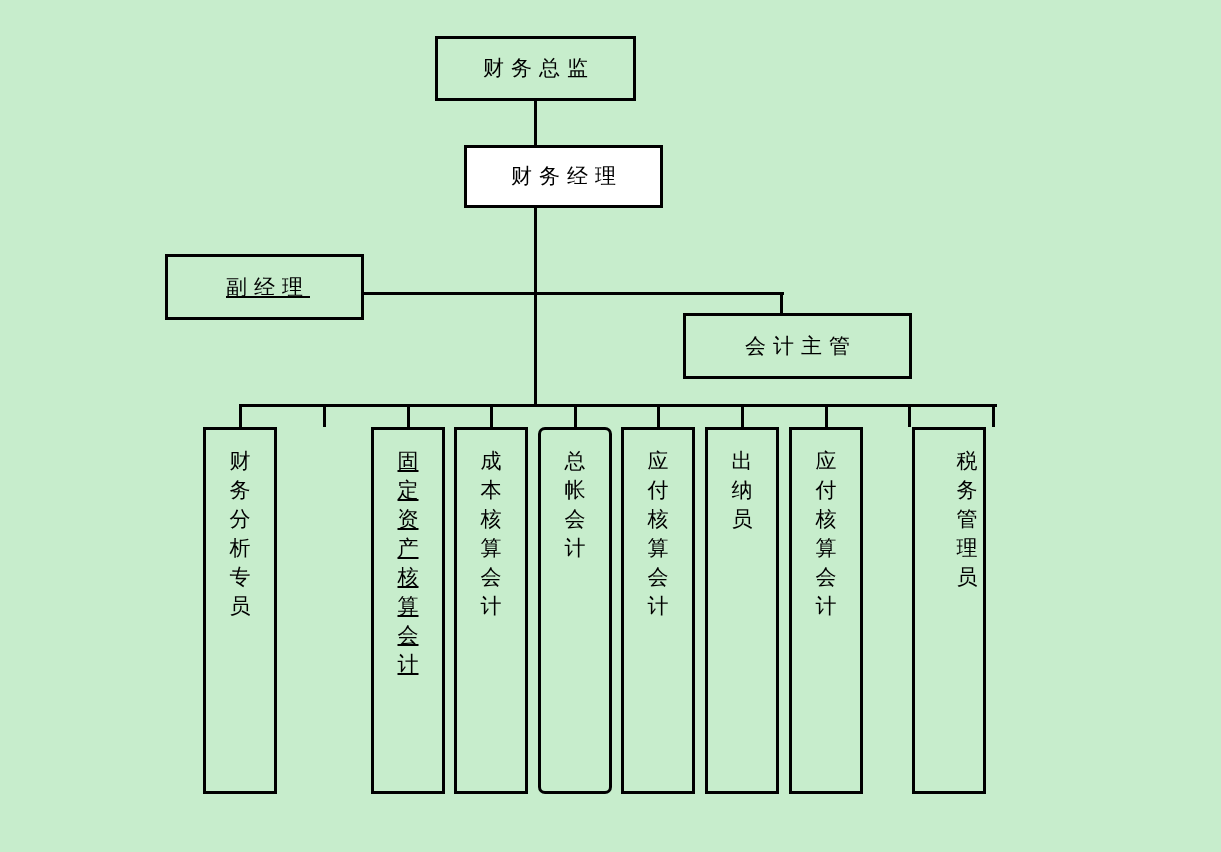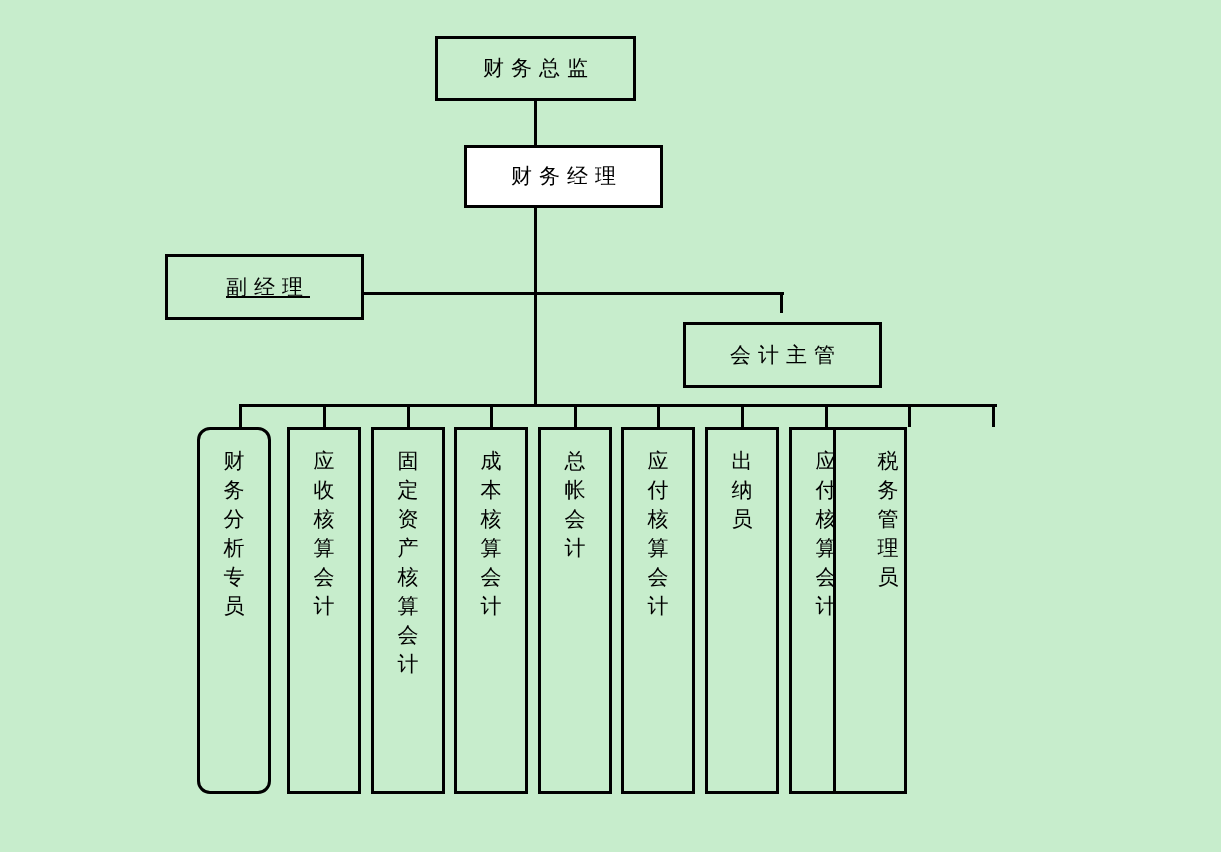--- a/index.html
+++ b/index.html
@@ -84,45 +84,42 @@
   </div>
 
   <div class="node node-white" style="left:436px; top:145px; width:199px; height:63px;margin-left:28px;">
     <span class="label-h">财务经理</span>
   </div>
 
   <div class="node" style="left:165px; top:254px; width:199px; height:66px;text-decoration:underline;">
     <span class="label-h">副经理</span>
   </div>
 
-  <div class="node" style="left:683px; top:322px; width:199px; height:66px;">
+  <div class="node" style="left:683px; top:313px; width:229px; height:66px;">
     <span class="label-h">会计主管</span>
   </div>
 
-  <div class="node node-v" style="left:197px;border-radius:13px;">
+  <div class="node node-v" style="left:203px;">
     <span class="label-v">财务分析专员</span>
   </div>
-  <div class="node node-v" style="left:287px;">
-    <span class="label-v">应收核算会计</span>
-  </div>
-  <div class="node node-v" style="left:371px;">
+  <div class="node node-v" style="left:371px;text-decoration:underline;">
     <span class="label-v">固定资产核算会计</span>
   </div>
   <div class="node node-v" style="left:454px;">
     <span class="label-v">成本核算会计</span>
   </div>
-  <div class="node node-v" style="left:538px;">
+  <div class="node node-v" style="left:538px;border-radius:7px;">
     <span class="label-v">总帐会计</span>
   </div>
   <div class="node node-v" style="left:705px;">
     <span class="label-v">出纳员</span>
   </div>
   <div class="node node-v" style="left:621px;">
     <span class="label-v">应付核算会计</span>
   </div>
   <div class="node node-v" style="left:789px;">
     <span class="label-v">应付核算会计</span>
   </div>
-  <div class="node node-v" style="left:833px;padding-left:36px;">
+  <div class="node node-v" style="left:912px;padding-left:36px;">
     <span class="label-v">税务管理员</span>
   </div>
 
 </div>
 
 </body></html>

